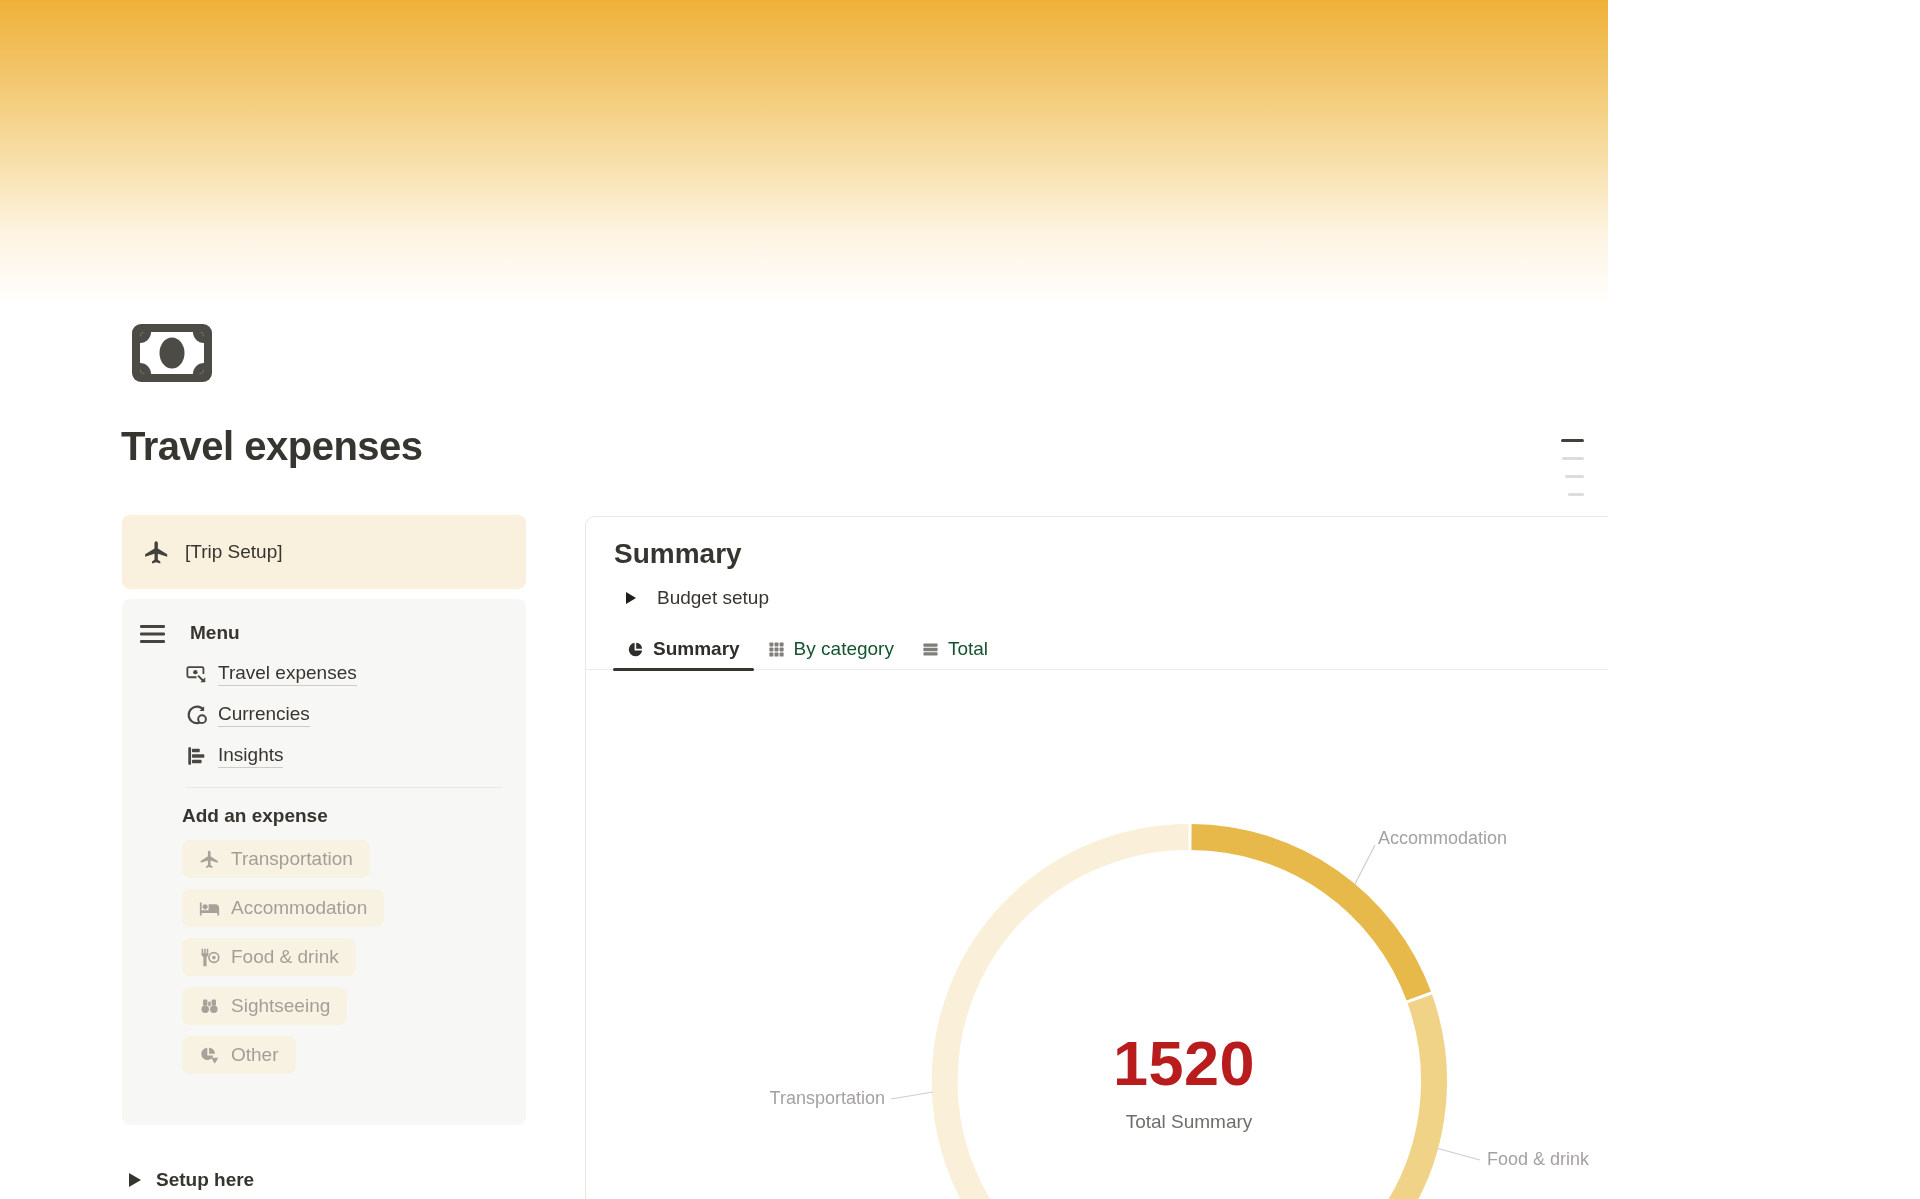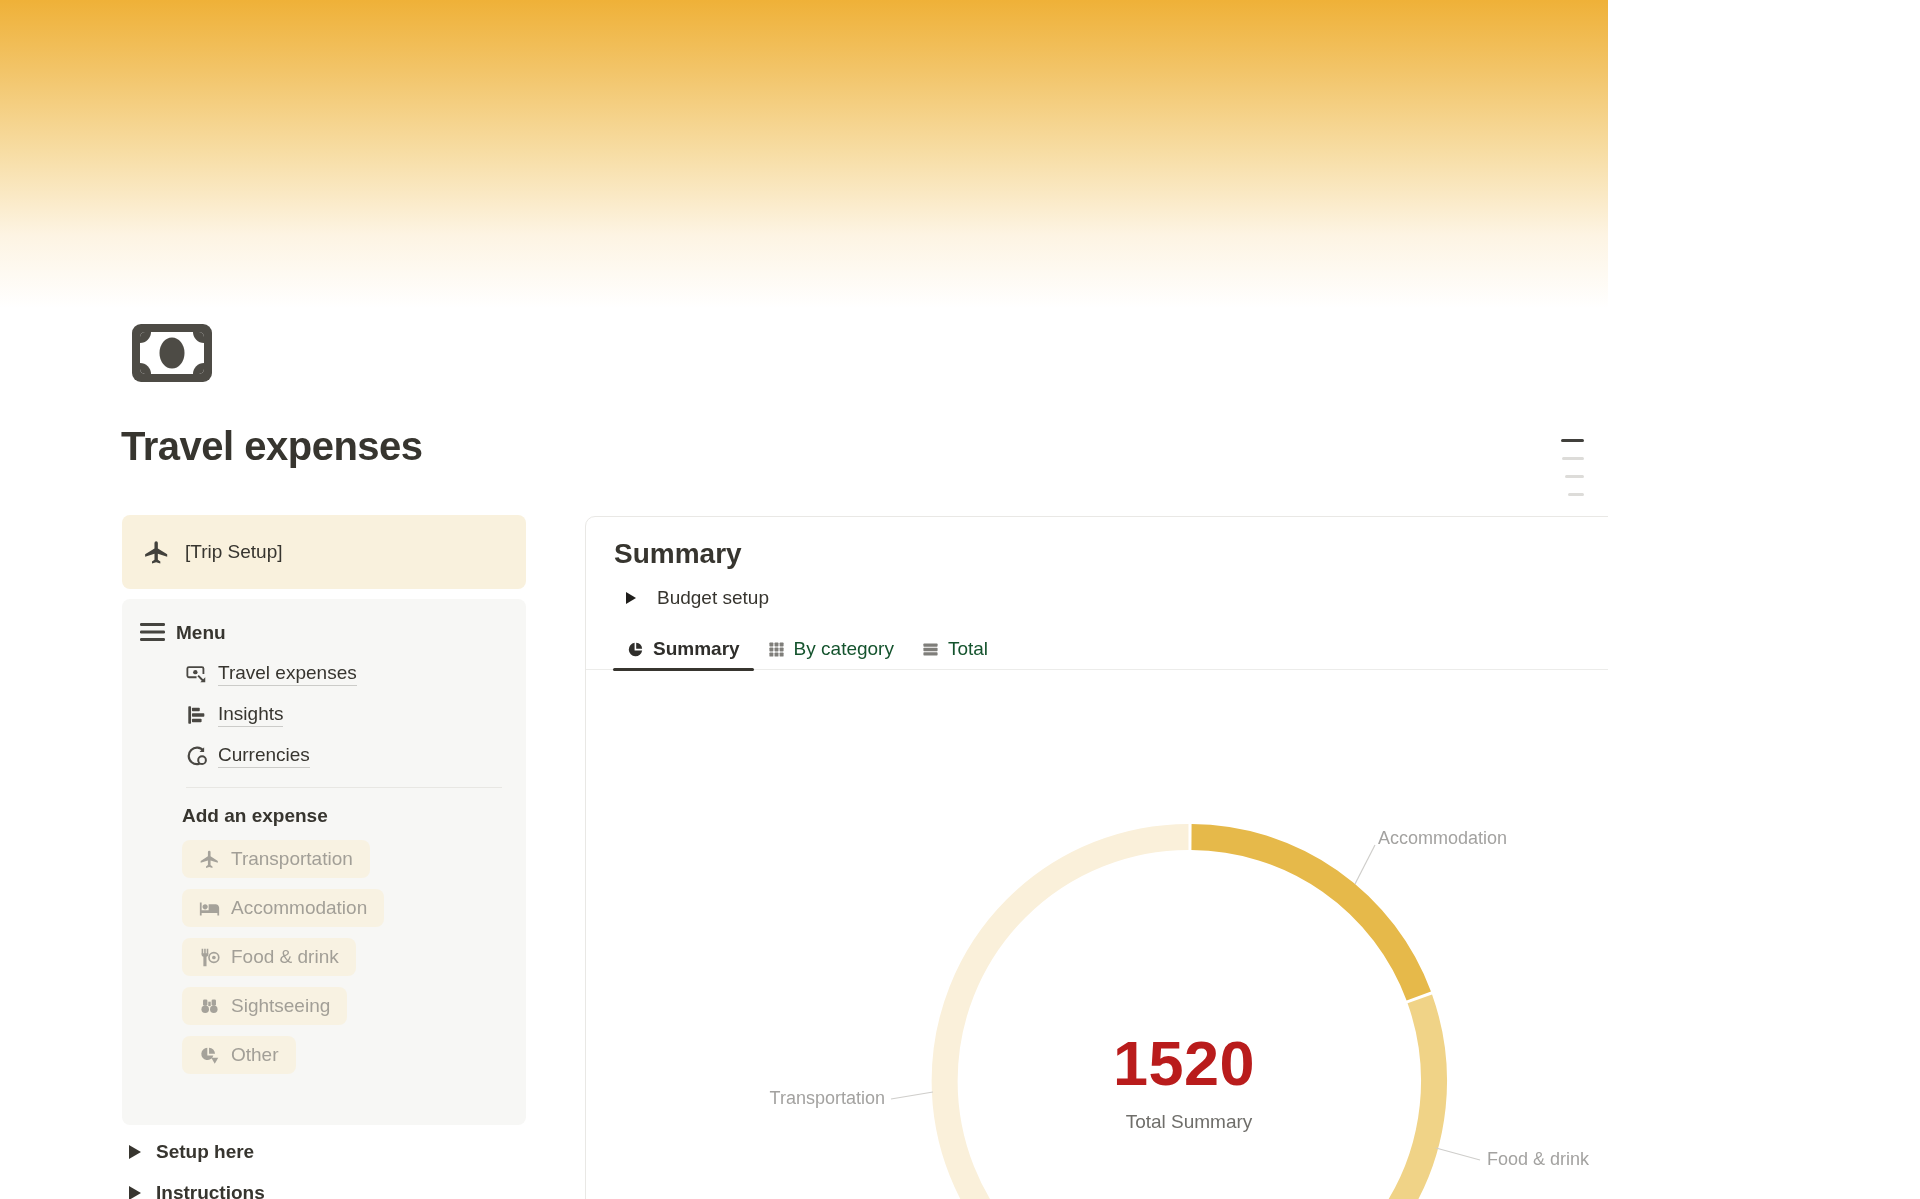--- a/index.html
+++ b/index.html
@@ -28,41 +28,41 @@
   .callout {
     display:flex; align-items:center; gap:15px;
     height:74px; padding-left:21px; background:#f9f1dd; border-radius:8px;
     font-size:19px; color:#37352f;
   }
   .callout .icon { width:27px; height:27px; color:#42413c; }
   .menu-panel {
     margin-top:10px; background:#f7f7f5; border-radius:8px;
     height:526px; padding:23px 20px 0 18px; overflow:hidden;
   }
-  .menu-head { display:flex; align-items:flex-start; gap:11px; }
+  .menu-head { display:flex; align-items:flex-end; gap:25px; }
   .menu-head .icon { width:25px; height:20px; color:#45443f; }
   .menu-head .lbl { font-size:19px; font-weight:700; }
   .menu-list { margin:9px 0 0 46px; }
   .menu-item { display:flex; align-items:center; gap:10px; height:41px; cursor:pointer; }
   .menu-item .icon { width:22px; height:22px; color:#4a4843; flex:none; }
   .menu-item .lbl {
     font-size:19px; color:#37352f;
     border-bottom:1px solid rgba(55,53,47,0.22); padding-bottom:1px;
   }
   .menu-divider { margin:11px 4px 0 46px; height:1px; background:#e8e7e3; }
   .add-expense-title { margin:17px 0 0 42px; font-size:19px; font-weight:700; }
   .expense-buttons { margin:13px 0 0 42px; display:flex; flex-direction:column; align-items:flex-start; gap:11px; }
   .expense-btn {
     display:inline-flex; align-items:center; gap:11px; height:38px; padding:0 17px;
     background:#f8f2e2; border:none; border-radius:8px; cursor:pointer;
     font-family:inherit; font-size:19px; color:#a29f97;
   }
   .expense-btn .icon { width:21px; height:21px; color:#a5a29a; flex:none; }
   .toggle-row { display:flex; align-items:center; gap:15px; margin-left:7px; cursor:pointer; }
-  .toggle-row.first { margin-top:16px; }
+  .toggle-row.first { margin-top:44px; }
   .toggle-row.second { margin-top:19px; }
   .tri { width:0; height:0; border-style:solid; border-width:7.5px 0 7.5px 12px; border-color:transparent transparent transparent #37352f; }
   .toggle-row .lbl { font-size:19px; font-weight:700; }
   
   .card {
     position:absolute; left:585px; top:516px; width:1209px; height:820px;
     background:#ffffff; border:1px solid #e9e8e5; border-radius:10px;
   }
   .card-heading { position:absolute; left:28px; top:21px; font-size:28px; font-weight:700; }
   .budget-toggle { position:absolute; left:40px; top:70px; display:flex; align-items:center; gap:21px; cursor:pointer; }
@@ -162,38 +162,38 @@
               <circle cx="10.2" cy="10" r="2.4" fill="currentColor"></circle>
               <rect x="11.5" y="12" width="12" height="12" fill="#f7f7f5"></rect>
               <path d="M13.2 13.8l5.2 5.2" stroke="currentColor" stroke-width="2.2" fill="none"></path>
               <path d="M21 21h-5.4l5.4-5.4z" fill="currentColor"></path>
             </svg>
           </span>
           <span class="lbl">Travel expenses</span>
         </div>
         <div class="menu-item">
           <span class="icon">
+            <svg viewBox="0 0 24 24" width="22" height="22">
+              <path d="M19 6.3A9 9 0 1 0 19.4 17" fill="none" stroke="currentColor" stroke-width="2.4"></path>
+              <path d="M19.8 2.5v5h-5z" fill="currentColor"></path>
+              <circle cx="17.5" cy="16.5" r="4.2" fill="#f7f7f5" stroke="currentColor" stroke-width="2.2"></circle>
+            </svg>
+          </span>
+          <span class="lbl">Currencies</span>
+        </div>
+        <div class="menu-item">
+          <span class="icon">
             <svg viewBox="0 0 24 24" width="22" height="22" fill="currentColor">
               <rect x="2.5" y="2.5" width="3" height="19" rx="0.8"></rect>
               <rect x="6.5" y="4" width="8.5" height="4" rx="0.8"></rect>
               <rect x="6.5" y="10" width="13.5" height="4" rx="0.8"></rect>
               <rect x="6.5" y="16" width="10.5" height="4" rx="0.8"></rect>
             </svg>
           </span>
           <span class="lbl">Insights</span>
-        </div>
-        <div class="menu-item">
-          <span class="icon">
-            <svg viewBox="0 0 24 24" width="22" height="22">
-              <path d="M19 6.3A9 9 0 1 0 19.4 17" fill="none" stroke="currentColor" stroke-width="2.4"></path>
-              <path d="M19.8 2.5v5h-5z" fill="currentColor"></path>
-              <circle cx="17.5" cy="16.5" r="4.2" fill="#f7f7f5" stroke="currentColor" stroke-width="2.2"></circle>
-            </svg>
-          </span>
-          <span class="lbl">Currencies</span>
         </div>
       </div>
 
       <div class="menu-divider"></div>
 
       <div class="add-expense-title">Add an expense</div>
 
       <div class="expense-buttons">
         <button class="expense-btn">
           <span class="icon">

